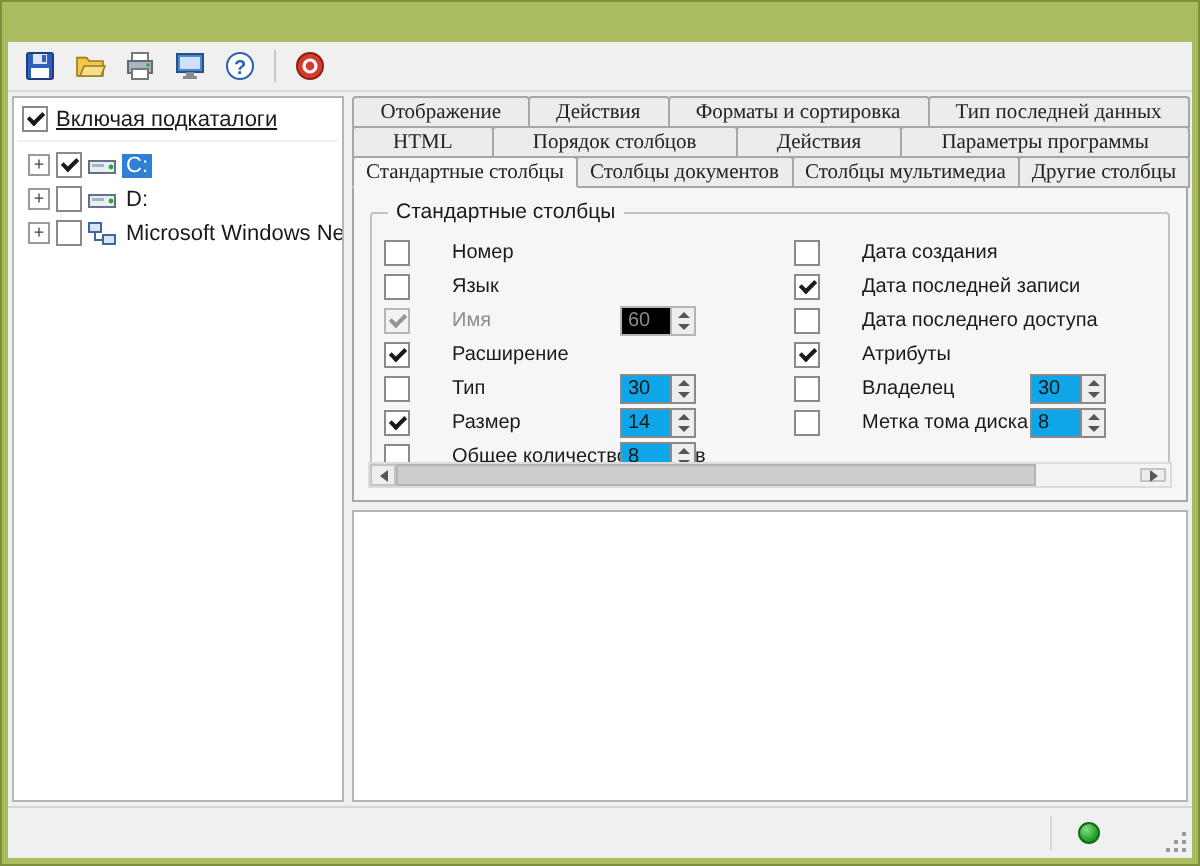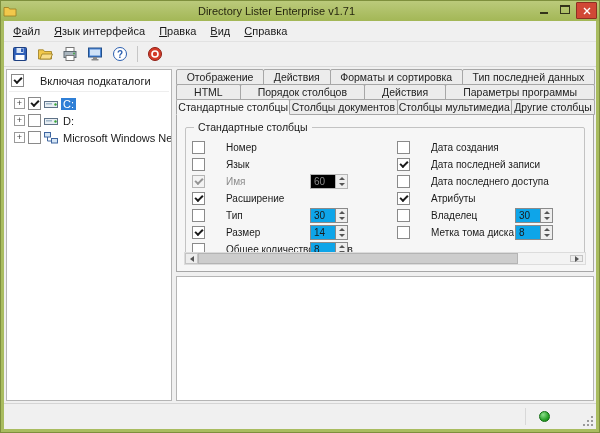--- a/index.html
+++ b/index.html
@@ -42,21 +42,21 @@
     background:#f0f0f0; border-bottom:1px solid #dadada; flex:none;
   }
   .tool-btn { width:22px; height:20px; display:flex; align-items:center; justify-content:center; border:1px solid transparent; border-radius:2px; }
   .tool-sep { width:1px; height:16px; background:#c6c6c6; margin:0 4px; }
   
   .main { flex:1; display:flex; min-height:0; }
   .tree-panel {
     width:166px; flex:none; background:#fff; border:1px solid #b5b5b5;
     margin:2px 0 2px 2px; box-sizing:border-box; padding:3px 2px; overflow:hidden;
   }
-  .include-row { display:flex; align-items:center; gap:16px; padding:1px 2px 4px 2px; border-bottom:1px solid #eee; }
+  .include-row { display:flex; align-items:center; gap:4px; padding:1px 2px 4px 2px; border-bottom:1px solid #eee;text-decoration:underline; }
   .tree { padding-top:3px; }
   .tree-row { display:flex; align-items:center; height:17px; gap:3px; padding-left:5px; white-space:nowrap; }
   .expander {
     width:9px; height:9px; flex:none; border:1px solid #9a9a9a; background:#fff;
     font-size:9px; line-height:8px; text-align:center; color:#444; box-sizing:content-box;
   }
   .expander::before { content:"+"; }
   .checkbox { width:13px; height:13px; flex:none; border:1px solid #8a8a8a; background:#fff; box-sizing:border-box; position:relative; }
   .checkbox.checked::after {
     content:""; position:absolute; left:2px; top:2px; width:6px; height:3px;
@@ -70,21 +70,21 @@
   .splitter { width:4px; flex:none; background:#f0f0f0; }
   
   .right { flex:1; display:flex; flex-direction:column; margin:2px 2px 2px 0; min-width:0; }
   .tabs { display:flex; flex-direction:column; flex:none; }
   .tab-row { display:flex; height:16px; }
   .tab-row + .tab-row { margin-top:-1px; }
   .tab {
     flex:1 1 auto; position:relative; display:flex; align-items:center; justify-content:center;
     border:1px solid #a7a7a7; border-radius:2px 2px 0 0; background:#ececec;
     padding:0 4px; margin-right:-1px; font-size:10.5px; white-space:nowrap; overflow:hidden;
-    box-sizing:border-box; color:#222;
+    box-sizing:border-box; color:#222;font-family:Liberation Serif, serif;
   }
   .tab.active { background:#f6f6f6; border-bottom-color:#f6f6f6; z-index:3; }
   .tab-page {
     position:relative; height:158px; flex:none; margin-top:-1px;
     border:1px solid #a7a7a7; background:#f6f6f6; padding:8px 8px 0 8px; box-sizing:border-box; z-index:1;
   }
   .groupbox { position:relative; border:1px solid #c3c3c3; border-radius:2px; height:128px; margin-top:4px; padding:11px 6px 0 6px; box-sizing:border-box; }
   .groupbox-title { position:absolute; top:-7px; left:8px; background:#f6f6f6; padding:0 4px; font-size:10.5px; }
   .cols { display:flex; }
   .col { width:205px; flex:none; }
@@ -119,50 +119,22 @@
   .grip { position:absolute; right:3px; bottom:3px; width:12px; height:12px; }
   .grip::after {
     content:""; position:absolute; right:0; bottom:0; width:2px; height:2px; background:#9a9a9a;
     box-shadow:0 -4px #9a9a9a, 0 -8px #9a9a9a, -4px 0 #9a9a9a, -4px -4px #9a9a9a, -8px 0 #9a9a9a;
   }
 </style>
 </head>
 <body>
 
 <div class="window">
-  <div class="titlebar">
-    <span class="app-icon">
-      <svg width="14" height="12" viewBox="0 0 14 12">
-          <path d="M1 3 L1 11 L13 11 L13 4 L6.5 4 L5.5 2.5 L1 2.5 Z" fill="#f2c84b" stroke="#9a7b1e" stroke-width="0.8"></path>
-        </svg>
-    </span>
-    <span class="title">Directory Lister Enterprise v1.71</span>
-    <span class="win-buttons">
-      <span class="win-btn">
-          <span class="glyph-min"></span>
-        </span>
-      <span class="win-btn">
-          <span class="glyph-max"></span>
-        </span>
-      <span class="win-btn close">
-        <svg width="8" height="8" viewBox="0 0 8 8">
-            <path d="M1 1 L7 7 M7 1 L1 7" stroke="#fff" stroke-width="1.4"></path>
-          </svg>
-      </span>
-    </span>
-  </div>
 
   <div class="content">
-    <div class="menubar">
-        <span class="menu-item">Файл</span>
-        <span class="menu-item">Язык интерфейса</span>
-        <span class="menu-item">Правка</span>
-        <span class="menu-item">Вид</span>
-        <span class="menu-item">Справка</span>
-      </div>
 
     <div class="toolbar">
       <span class="tool-btn">
         <svg width="16" height="16" viewBox="0 0 16 16">
             <rect x="1.5" y="1.5" width="13" height="13" rx="1" fill="#2f5fb8" stroke="#1d3f80"></rect>
             <rect x="4.5" y="2" width="7" height="5" fill="#dbe7f7"></rect>
             <rect x="9" y="2.5" width="2" height="3.5" fill="#2f5fb8"></rect>
             <rect x="3.5" y="9" width="9" height="5" fill="#fff"></rect>
           </svg>
       </span>

